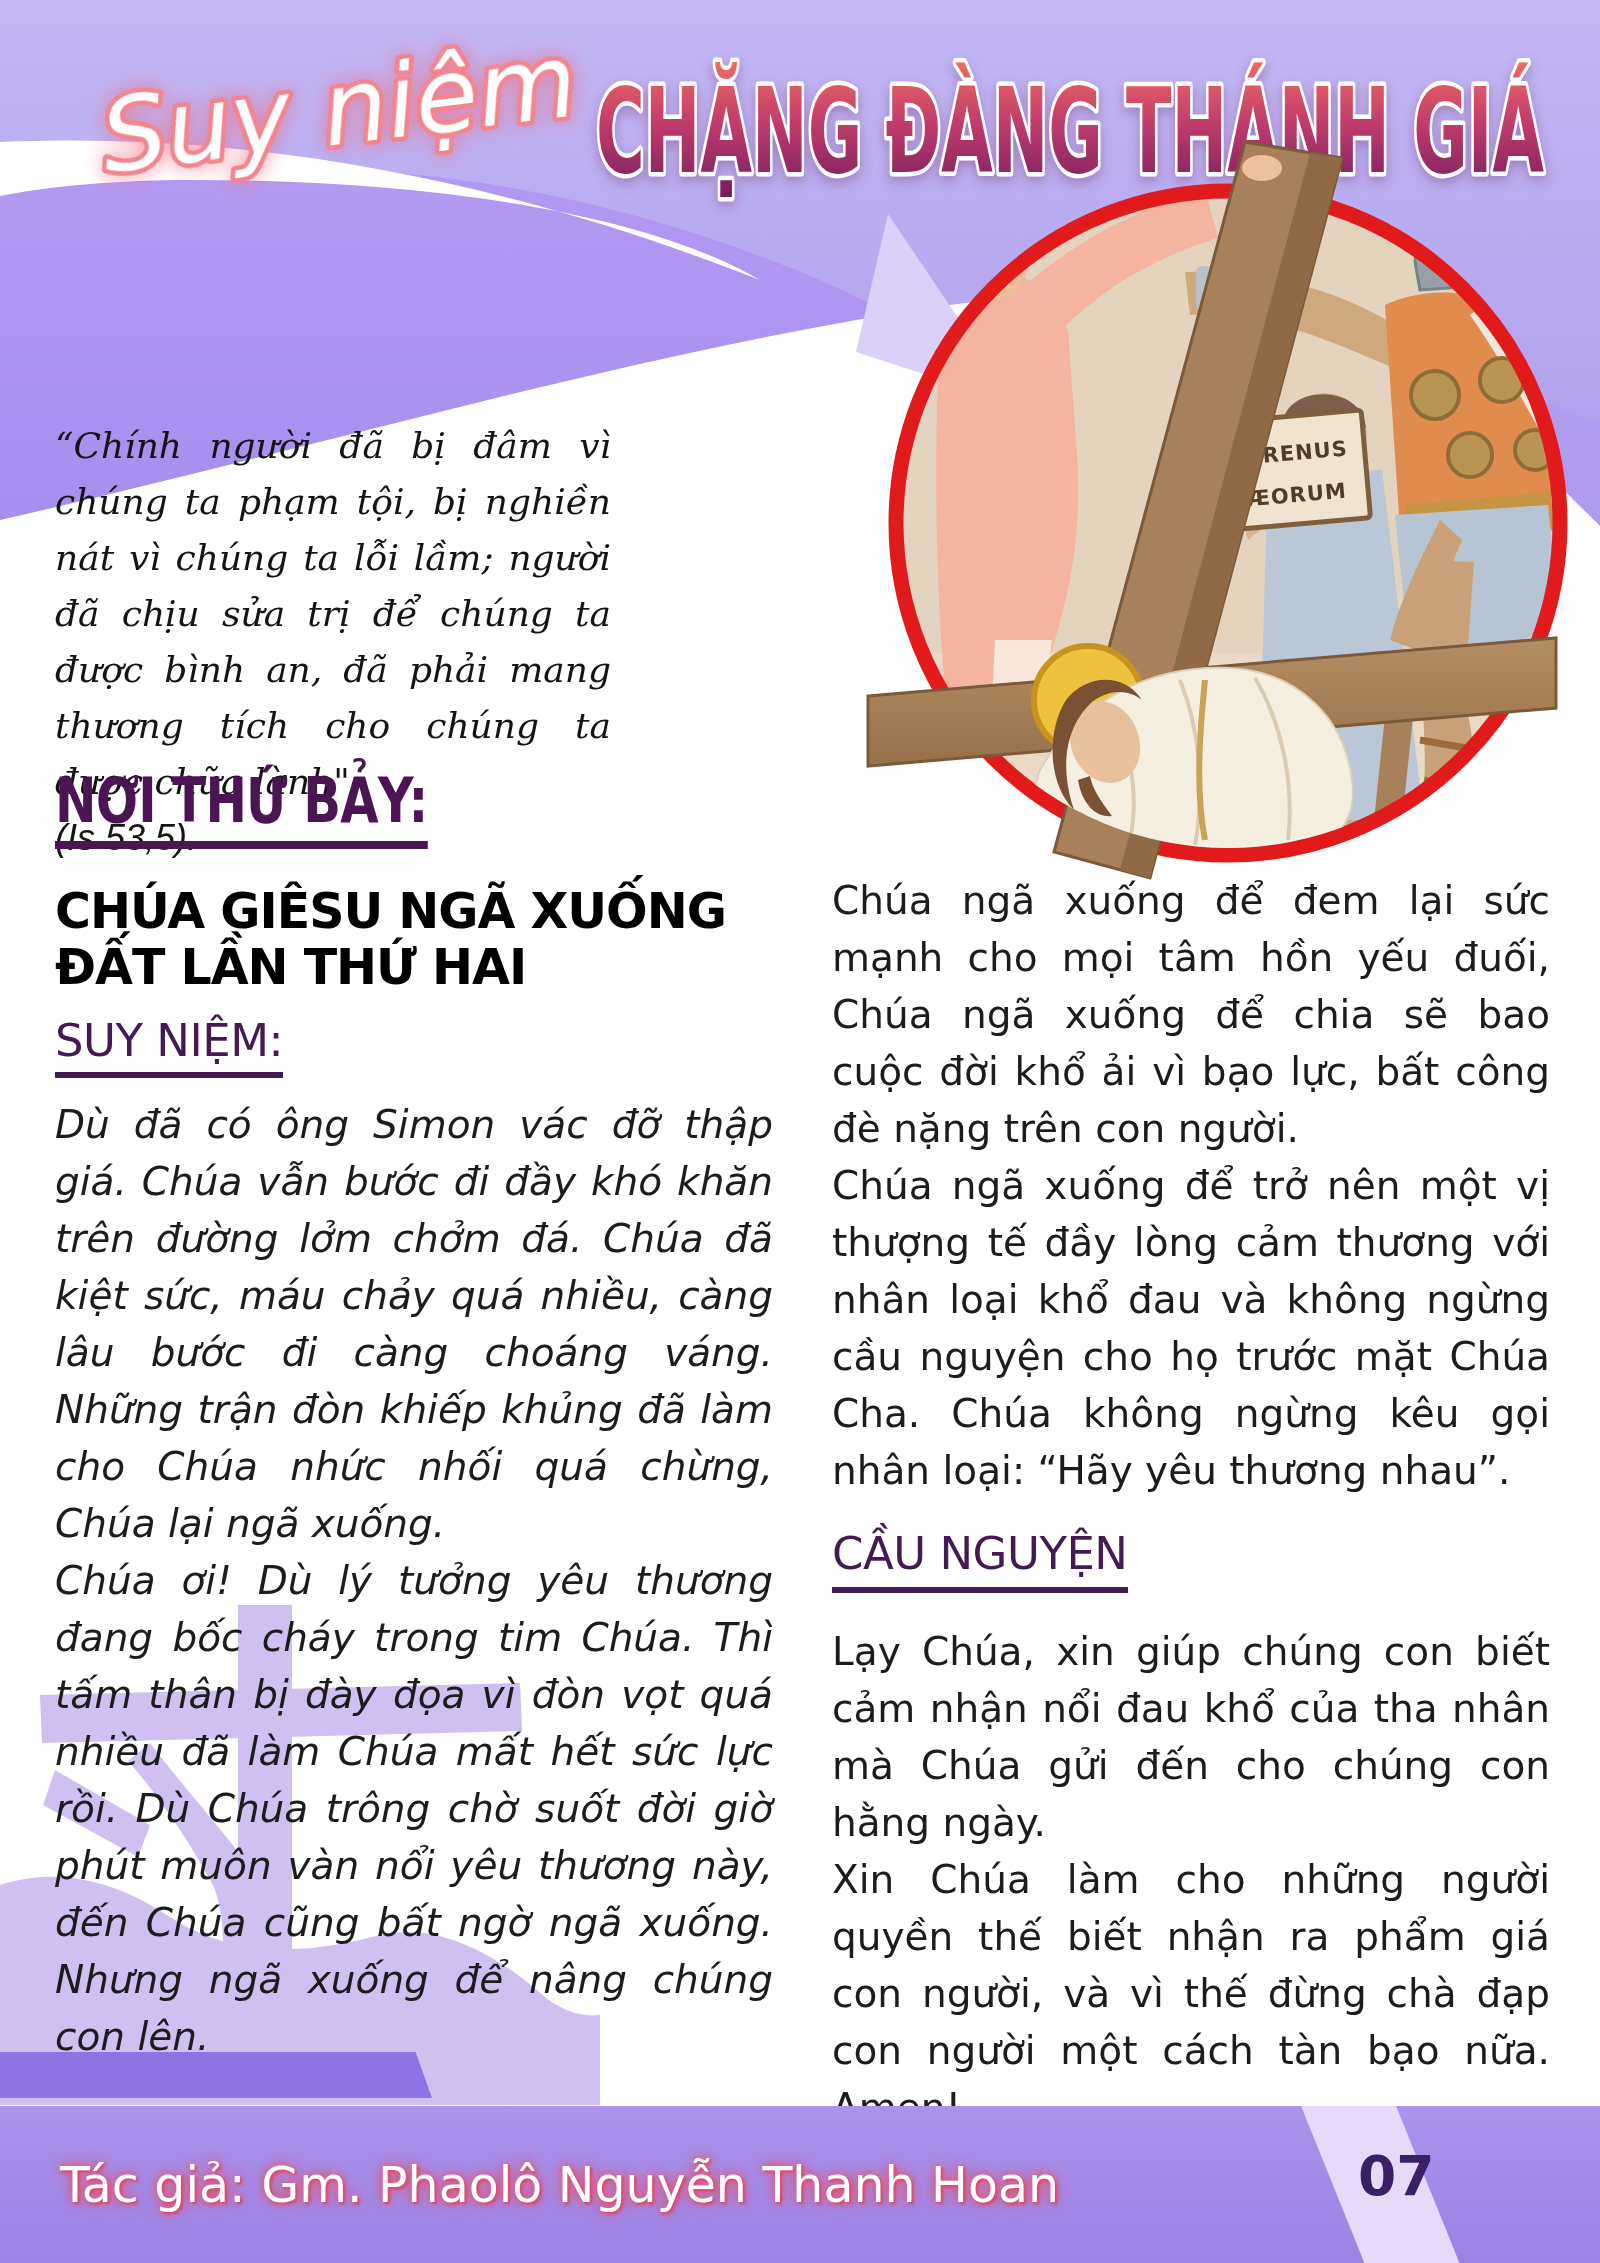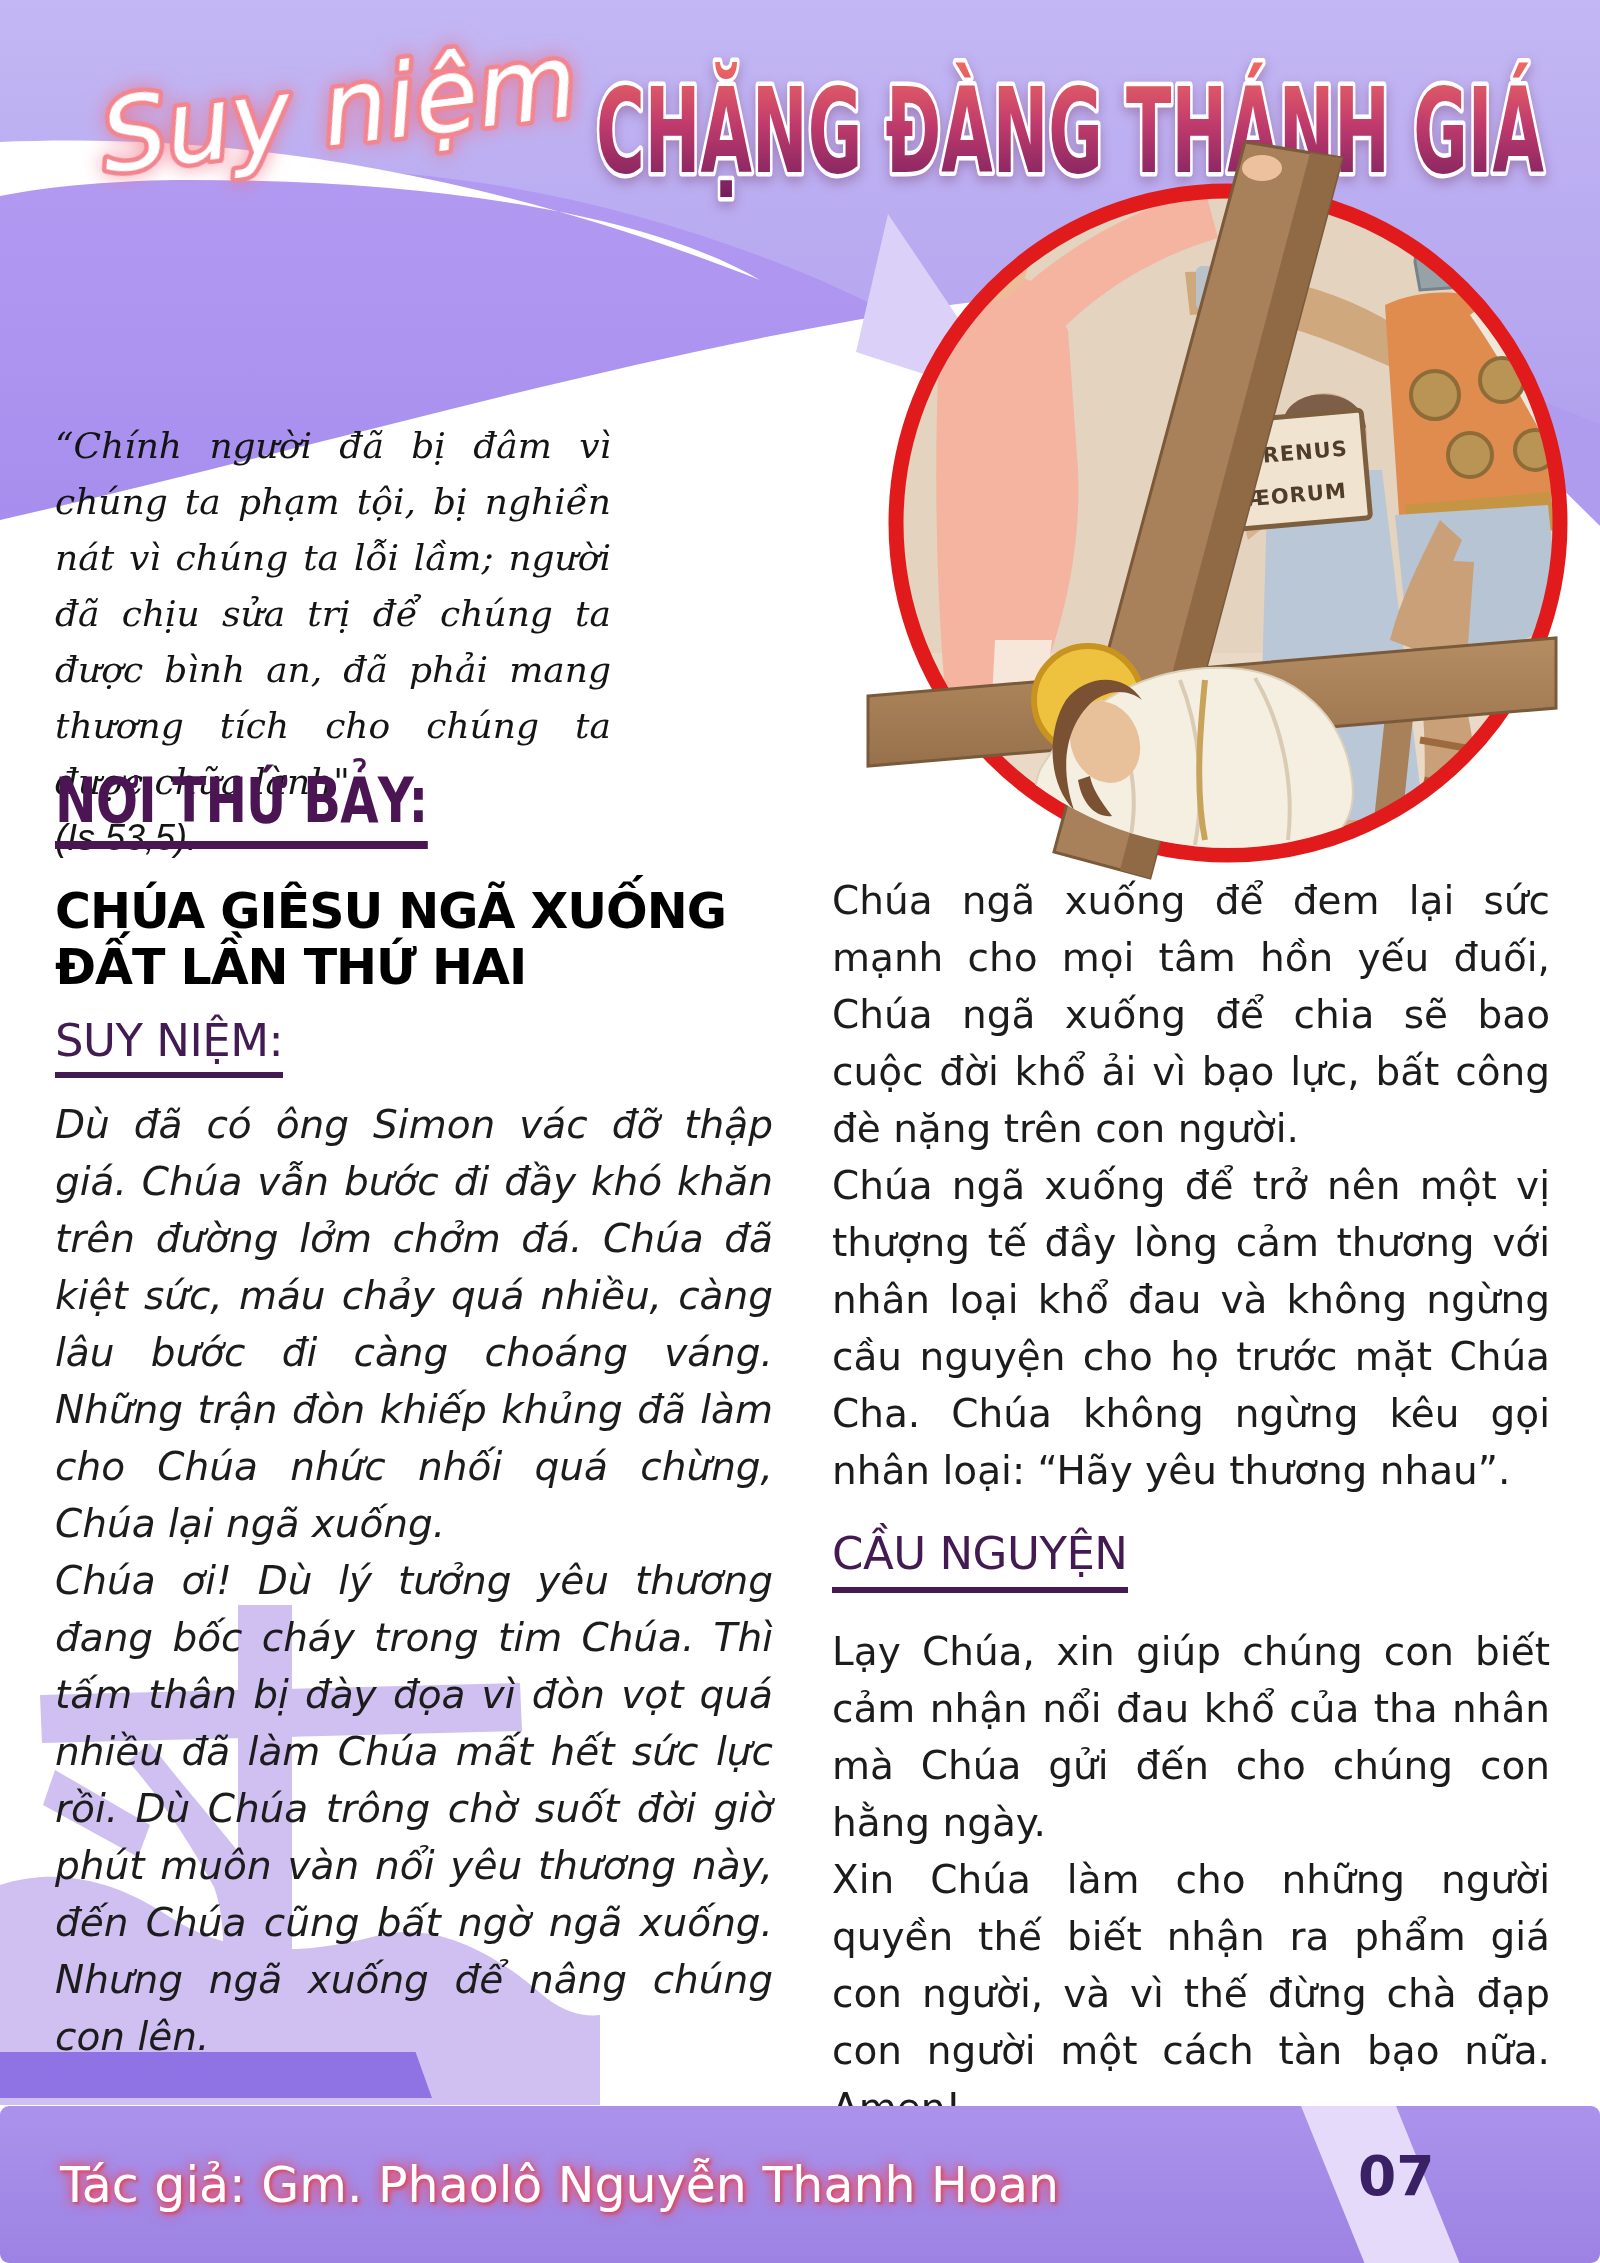--- a/index.html
+++ b/index.html
@@ -36,21 +36,21 @@
   .body-col p{margin:0;}
   .prayer-heading{margin:26px 0 30px 0;}
 
   
   #watermark{left:0;top:1565px;z-index:1;}
 
   
   .footer-strip{left:0;top:2052px;width:432px;height:46px;background:#8f73e4;z-index:3;
       clip-path:polygon(0 0,96.2% 0,100% 100%,0 100%);}
   .footer-bar{left:0;top:2106px;width:1600px;height:157px;z-index:3;overflow:hidden;
-      background:linear-gradient(180deg,#ab93ec 0%,#9d82e3 100%);border-radius:9px;}
+      background:linear-gradient(180deg,#ab93ec 0%,#9d82e3 100%);}
   .footer-stripe{position:absolute;left:1297px;top:-10px;width:95px;height:180px;
       background:#e5daf9;transform:skewX(22deg);transform-origin:0 0;}
   .footer-author{position:absolute;left:60px;top:50%;transform:translateY(-50%);
       font-size:49px;color:#ffffff;letter-spacing:0;
       text-shadow:0 0 8px #e8506e,0 0 14px #e8506e,2px 2px 3px #c94560;}
   .footer-page{position:absolute;left:1358px;top:38px;font-size:55px;font-weight:700;color:#3a2166;text-align:right;}
 </style>
 </head>
 <body>
 

